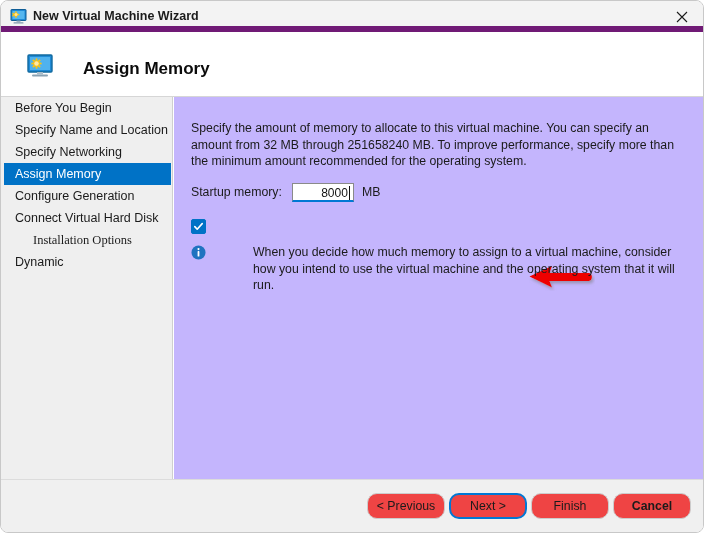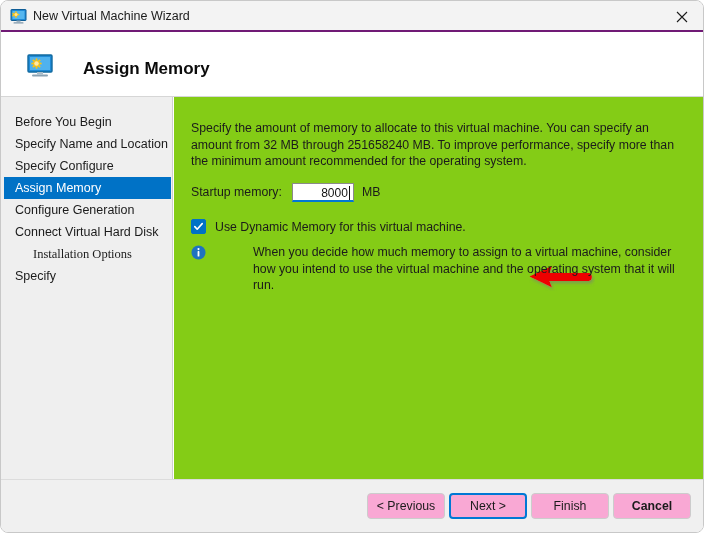--- a/index.html
+++ b/index.html
@@ -23,22 +23,23 @@
     border-radius: 8px;
   }
 
   
   #titlebar {
     position: absolute;
     left: 0; top: 0;
     width: 704px;
     height: 31px;
     background: #f3f3f3;
-    border-bottom: 2px solid #701a75;
-    box-sizing: border-box;
+    border-bottom: 6px solid #701a75;
+    box-sizing: border-box;
+    font-weight: bold;
   }
   #titlebar-icon {
     position: absolute;
     left: 9px; top: 7px;
     width: 17px; height: 17px;
   }
   #titlebar-text {
     position: absolute;
     left: 32px; top: 7px;
     font-size: 12.5px;
@@ -92,21 +93,20 @@
   }
 
   #sidebar {
     position: absolute;
     left: 0; top: 0;
     width: 172px;
     height: 382px;
     background: #efefef;
     border-right: 1px solid #cfcfcf;
     box-sizing: border-box;
-    padding-top: 14px;
   }
   .nav-item {
     position: relative;
     margin: 0 1px 0 3px;
     height: 22px;
     line-height: 22px;
     padding-left: 11px;
     font-size: 12.5px;
     color: #1b1b1b;
     white-space: nowrap;
@@ -117,21 +117,21 @@
   .nav-item.selected {
     background: #0072c6;
     color: #ffffff;
   }
 
   #content {
     position: absolute;
     left: 173px; top: 0;
     width: 531px;
     height: 382px;
-    background: #84cc16;
+    background: #c4b5fd;
   }
   #intro-text {
     position: absolute;
     left: 17px; top: 23px;
     width: 492px;
     font-size: 12.3px;
     color: #1b1b1b;
     line-height: 16.5px;
   }
 
@@ -238,23 +238,23 @@
     height: 54px;
     background: #f0f0f0;
     border-top: 1px solid #dcdcdc;
     box-sizing: border-box;
   }
   .footer-button {
     position: absolute;
     top: 13px;
     width: 78px;
     height: 26px;
-    background: #f9a8d4;
+    background: #ef4444;
     border: 1px solid #cccccc;
-    border-radius: 4px;
+    border-radius: 10px;
     font-family: "Liberation Sans", sans-serif;
     font-size: 12.3px;
     color: #1b1b1b;
     display: flex;
     align-items: center;
     justify-content: center;
     box-sizing: border-box;
     cursor: default;
     white-space: nowrap;
   }
@@ -314,26 +314,26 @@
       </svg>
     </span>
     <span id="header-title">Assign Memory</span>
   </div>
 
   <div id="body">
 
     <div id="sidebar">
       <div class="nav-item">Before You Begin</div>
       <div class="nav-item">Specify Name and Location</div>
-      <div class="nav-item">Specify Configure</div>
+      <div class="nav-item">Specify Networking</div>
       <div class="nav-item selected">Assign Memory</div>
       <div class="nav-item">Configure Generation</div>
       <div class="nav-item">Connect Virtual Hard Disk</div>
       <div class="nav-item sub">Installation Options</div>
-      <div class="nav-item">Specify</div>
+      <div class="nav-item">Dynamic</div>
     </div>
 
     <div id="content">
 
       <div id="intro-text">Specify the amount of memory to allocate to this virtual machine. You can specify an amount from 32 MB through 251658240 MB. To improve performance, specify more than the minimum amount recommended for the operating system.</div>
 
       <div id="memory-row">
         <span id="memory-label">Startup memory:</span>
         <span id="memory-input-wrap">
           <span id="memory-input">8000</span>
@@ -354,21 +354,20 @@
           </g>
         </svg>
       </span>
 
       <div id="dynamic-memory-row">
         <span id="dynamic-memory-check">
           <svg width="11" height="11" viewBox="0 0 11 11">
             <path d="M1.8 5.6 L4.2 8.2 L9.2 2.6" stroke="#ffffff" stroke-width="1.6" fill="none" stroke-linecap="round" stroke-linejoin="round"></path>
           </svg>
         </span>
-        <span id="dynamic-memory-label">Use Dynamic Memory for this virtual machine.</span>
       </div>
 
       <div id="info-note">
         <span id="info-icon">
           <svg width="15" height="15" viewBox="0 0 15 15">
             <circle cx="7.5" cy="7.5" r="7" fill="#1f73c0"></circle>
             <circle cx="7.5" cy="4.1" r="1.05" fill="#ffffff"></circle>
             <rect x="6.6" y="6.1" width="1.8" height="5.4" rx="0.6" fill="#ffffff"></rect>
           </svg>
         </span>

